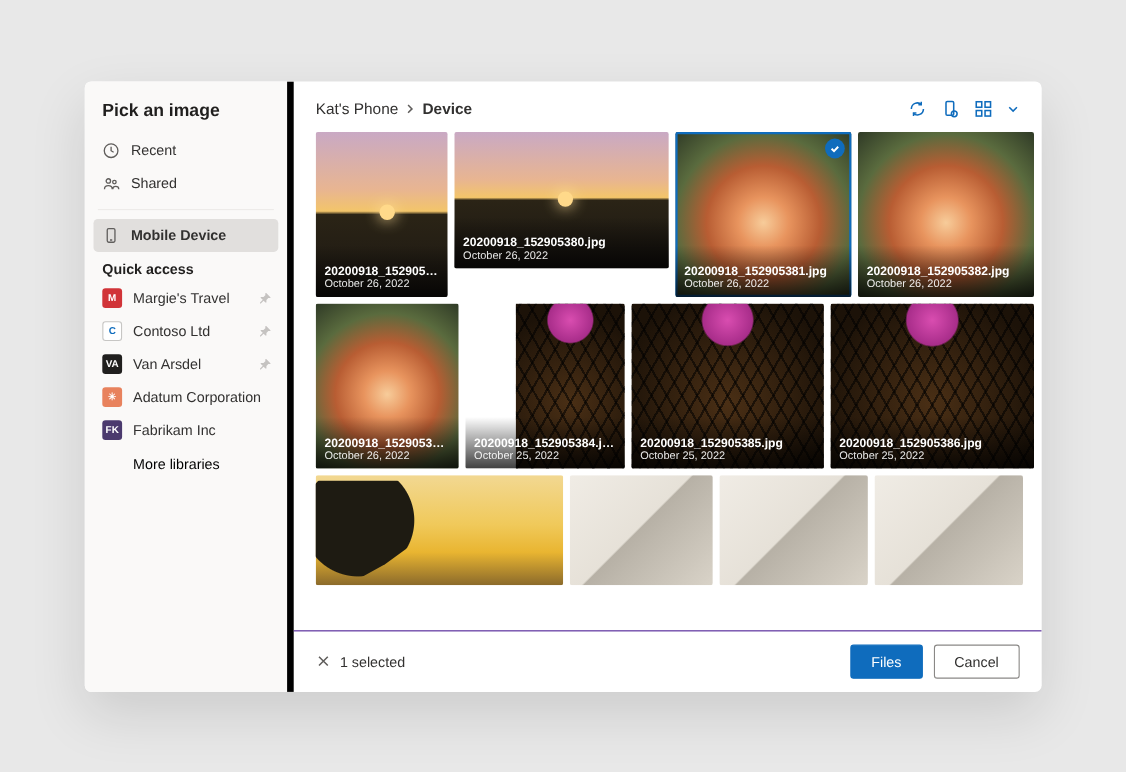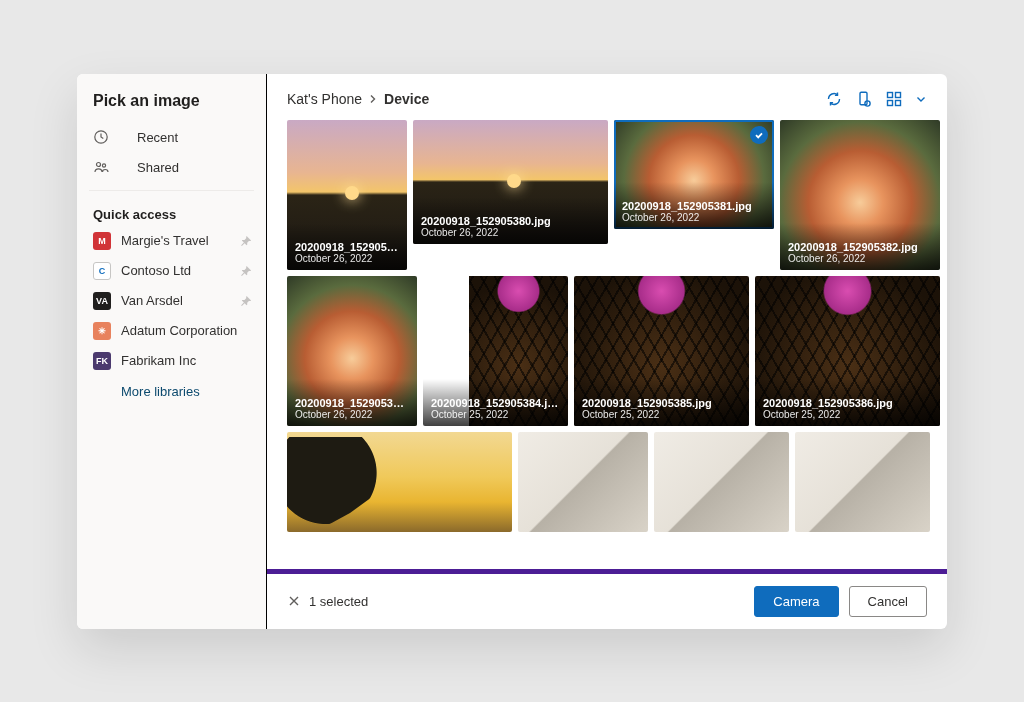--- a/index.html
+++ b/index.html
@@ -19,35 +19,35 @@
     background: #fff;
     border-radius: 6px;
     box-shadow: 0 20px 50px rgba(0,0,0,0.12);
     display: flex;
     overflow: hidden;
   }
   
   .sidebar {
     width: 190px;
     background: #faf9f8;
-    border-right: 1px solid #000000;
+    border-right: 6px solid #000000;
     padding: 18px 8px 12px 8px;
     display: flex;
     flex-direction: column;
   }
   .sidebar-title {
     font-size: 16px;
     font-weight: 600;
     color: #201f1e;
     padding: 0 8px 12px 8px;
   }
   .nav-item {
     display: flex;
-    align-items: flex-end;
-    gap: 28px;
+    align-items: center;
+    gap: 10px;
     padding: 7px 8px;
     border-radius: 4px;
     font-size: 13px;
     color: #323130;
     cursor: pointer;
   }
   .nav-item.active { background: #e1dfdd; font-weight: 600; }
   .nav-icon {
     width: 16px; height: 16px;
     display: flex; align-items: center; justify-content: center;
@@ -71,21 +71,21 @@
     width: 18px; height: 18px; border-radius: 3px;
     display: flex; align-items: center; justify-content: center;
     font-size: 9px; font-weight: 700; color: #fff;
     flex-shrink: 0;
   }
   .pin {
     position: absolute; right: 6px;
     width: 12px; height: 12px; color: #a19f9d;
   }
   .more-link {
-    font-size: 13px; color: #0c4a6e;
+    font-size: 13px; color: #000000;
     padding: 8px 8px 8px 36px; cursor: pointer;
   }
   
   .main {
     flex: 1;
     display: flex; flex-direction: column;
     min-width: 0;
   }
   .header {
     display: flex; align-items: center;
@@ -154,21 +154,21 @@
   .tree::before {
       content:""; position:absolute; left:-5%; top:5%; width:55%; height:90%;
       background: radial-gradient(circle at 40% 40%, #1e1b12 0%, #1e1b12 55%, transparent 56%);
       clip-path: polygon(0% 0%, 70% 0%, 95% 30%, 85% 60%, 60% 85%, 40% 100%, 0% 100%);
   }
   .building { background:
       linear-gradient(135deg, #f0ece5 0%, #e6e1d8 48%, #b7b1a6 49%, #d9d3c8 100%);
   }
   
   .footer {
-    border-top: 5px solid #4c1d95;
+    border-top: 1px solid #4c1d95;
     padding: 12px 20px;
     display: flex; align-items: center;
   }
   .sel-info { display:flex; align-items:center; gap:8px; font-size:13px; color:#323130; }
   .sel-info .x { width:14px;height:14px;color:#605e5c;cursor:pointer; }
   .spacer { flex: 1; }
   .btn {
     font-size: 13px; padding: 7px 18px; border-radius: 3px;
     border: 1px solid #8a8886; background:#fff; color:#323130;
     cursor: pointer; margin-left: 10px;
@@ -198,20 +198,29 @@
             <circle cx="5.5" cy="5.5" r="2"></circle>
             <circle cx="11" cy="6.5" r="1.6"></circle>
             <path d="M2 13c0-2 1.6-3.2 3.5-3.2S9 11 9 13M9.5 13c0-1.5 1.2-2.5 2.7-2.5s2.8 1 2.8 2.5"></path>
           </svg>
       </span>
       <span>Shared</span>
     </div>
 
     <div class="divider"></div>
 
+    <div class="nav-item active">
+      <span class="nav-icon">
+        <svg viewBox="0 0 16 16" fill="none" stroke="currentColor" stroke-width="1.2">
+            <rect x="4.5" y="1.8" width="7" height="12.4" rx="1.3"></rect>
+            <path d="M7 12.2h2"></path>
+          </svg>
+      </span>
+      <span>Mobile Device</span>
+    </div>
 
     <div class="section-label">Quick access</div>
     <div id="qa-list">
         <div class="qa-item">
           <div class="qa-icon" style="background: rgb(209, 52, 56);">M</div>
           <span>Margie's Travel</span>
           <span class="pin"><svg viewBox="0 0 12 12" fill="currentColor">
               <path d="M6.8 1.2 10.8 5.2c.3.3.1.8-.3.8H8.9L7.2 7.7v2.1c0 .4-.5.6-.8.3L4.6 8.3 2.1 10.8c-.2.2-.5.2-.7 0s-.2-.5 0-.7L3.9 7.6 2.1 5.8c-.3-.3-.1-.8.3-.8h2.1L6.2 3.3V1.7c0-.4.5-.6.8-.3z" opacity="0.6"></path>
             </svg></span>
         </div>
@@ -290,21 +299,21 @@
               <div class="dt">October 26, 2022</div>
             </div>
           </div>
           <div class="tile" style="width: 195px; height: 124px;">
             <div class="thumb sunset"></div>
             <div class="caption">
               <div class="fn">20200918_152905380.jpg</div>
               <div class="dt">October 26, 2022</div>
             </div>
           </div>
-          <div class="tile selected" style="width: 160px; height: 109px;">
+          <div class="tile selected" style="width: 160px; height: 150px;">
             <div class="thumb succulent"></div>
             <div class="check">
               <svg viewBox="0 0 10 10" fill="none" stroke="#fff" stroke-width="1.8">
                 <path d="M2 5.2 4.2 7.4 8 3.4"></path>
               </svg>
             </div>
             <div class="caption">
               <div class="fn">20200918_152905381.jpg</div>
               <div class="dt">October 26, 2022</div>
             </div>
@@ -366,18 +375,18 @@
     <div class="footer">
       <div class="sel-info">
         <span class="x">
           <svg viewBox="0 0 14 14" fill="none" stroke="currentColor" stroke-width="1.4">
               <path d="M3 3l8 8M11 3l-8 8"></path>
             </svg>
         </span>
         <span>1 selected</span>
       </div>
       <div class="spacer"></div>
-      <button class="btn primary">Camera</button>
+      <button class="btn primary">Files</button>
       <button class="btn">Cancel</button>
     </div>
   </main>
 
 </div>
 
 </body></html>

